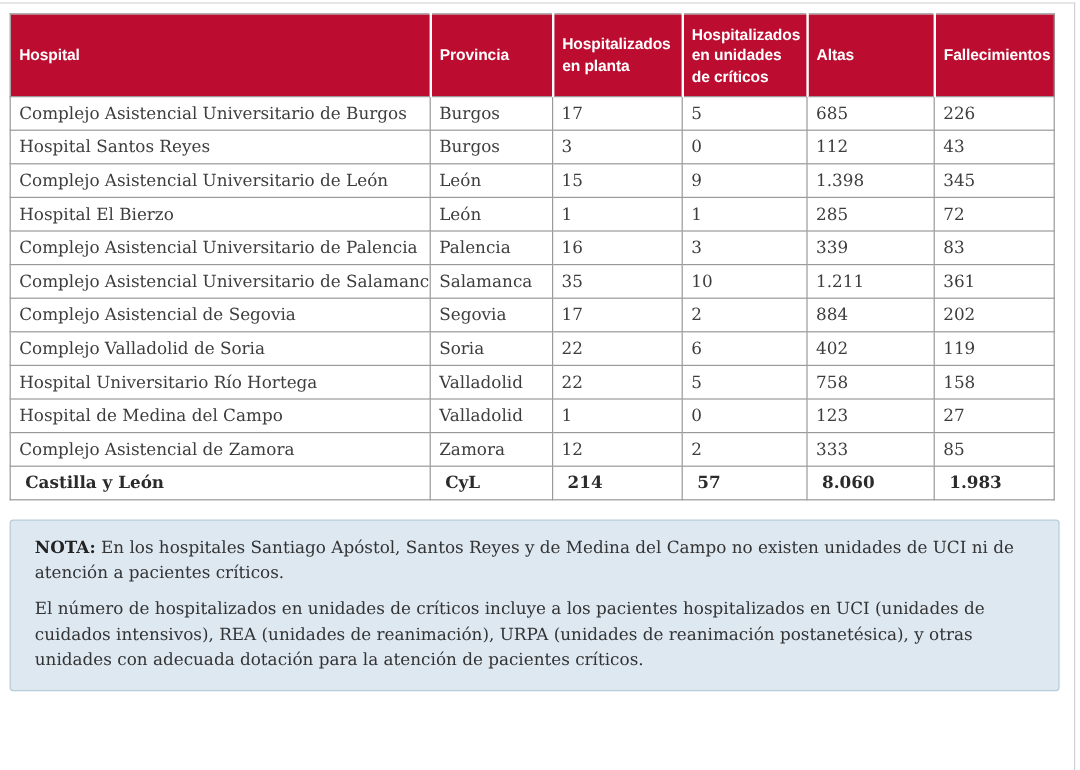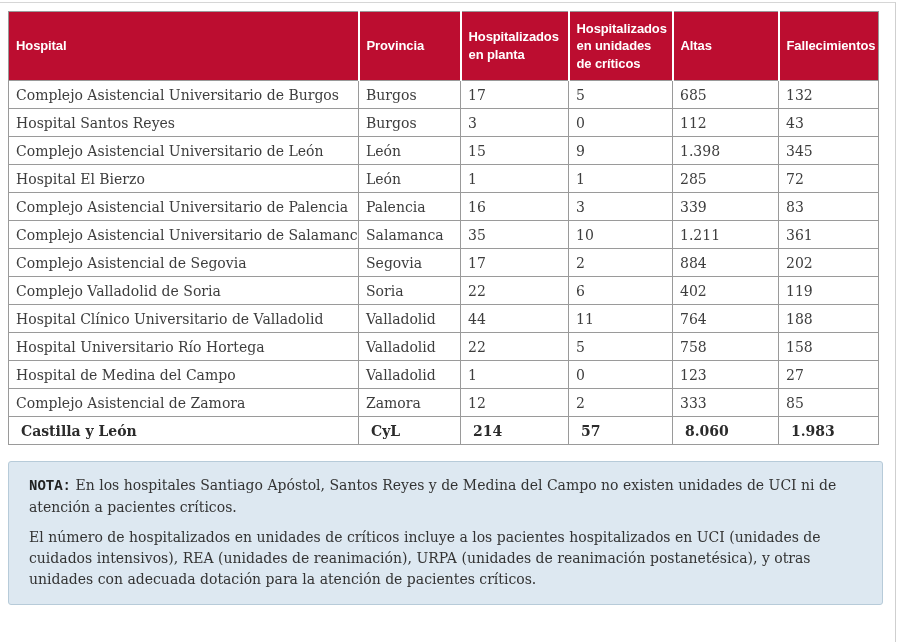--- a/index.html
+++ b/index.html
@@ -65,21 +65,21 @@
     border:1px solid var(--note-border,#b7cbd9);
     border-radius:3px;
     padding:13px 20px 14px 20px;
     color:#333;
     font-size:14px;
     line-height:1.5;
   }
   .note p{margin:0 0 9px 0;}
   .note p:last-child{margin-bottom:0;}
   .note .b{font-weight:bold;color:#222;}
-  .note strong{color:#222;font-family:Liberation Mono, monospace;}
+  .note strong{color:#222;}
 </style>
 </head>
 <body>
 
 <div class="page">
 
   <table class="datatable">
     <colgroup>
       <col class="c-hospital">
       <col class="c-provincia">
@@ -99,21 +99,21 @@
       </tr>
     </thead>
     <tbody id="table-rows">
 
         <tr>
           <td>Complejo Asistencial Universitario de Burgos</td>
           <td>Burgos</td>
           <td>17</td>
           <td>5</td>
           <td>685</td>
-          <td>132</td>
+          <td>226</td>
         </tr>
         <tr>
           <td>Hospital Santos Reyes</td>
           <td>Burgos</td>
           <td>3</td>
           <td>0</td>
           <td>112</td>
           <td>43</td>
         </tr>
         <tr>
@@ -156,28 +156,20 @@
           <td>884</td>
           <td>202</td>
         </tr>
         <tr>
           <td>Complejo Valladolid de Soria</td>
           <td>Soria</td>
           <td>22</td>
           <td>6</td>
           <td>402</td>
           <td>119</td>
-        </tr>
-        <tr>
-          <td>Hospital Clínico Universitario de Valladolid</td>
-          <td>Valladolid</td>
-          <td>44</td>
-          <td>11</td>
-          <td>764</td>
-          <td>188</td>
         </tr>
         <tr>
           <td>Hospital Universitario Río Hortega</td>
           <td>Valladolid</td>
           <td>22</td>
           <td>5</td>
           <td>758</td>
           <td>158</td>
         </tr>
         <tr>

